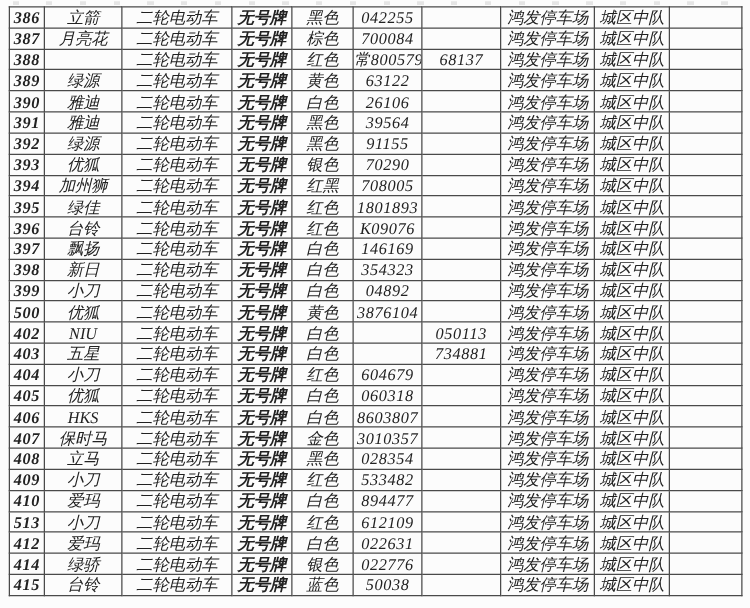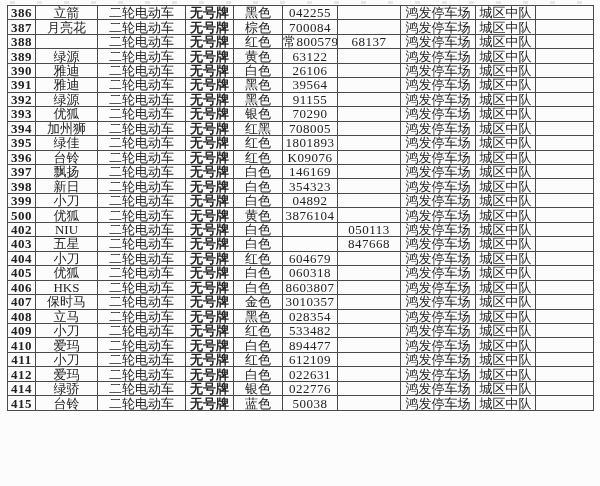--- a/index.html
+++ b/index.html
@@ -14,21 +14,21 @@
     position:absolute;left:10px;top:1px;width:580px;height:3px;
     background:repeating-linear-gradient(90deg,#c9c9c9 0 5px,transparent 5px 27px);
     opacity:.45;
   }
   .sheet{
     position:absolute;left:7px;top:5px;
   }
   table.vtable{
     border-collapse:collapse;
     table-layout:fixed;
-    width:586px;height:406px;
+    width:586px;height:472px;font-style:italic;
   }
   table.vtable td{
     border:1px solid #4a4a4a;
     padding:0;
     text-align:center;
     vertical-align:middle;
     font-size:13px;
     line-height:1;
     color:#222;
     white-space:nowrap;
@@ -264,21 +264,21 @@
     <td class="c-unit">城区中队</td>
     <td class="c-empty"></td>
   </tr>
         <tr>
     <td class="c-no">403</td>
     <td class="c-brand">五星</td>
     <td class="c-type">二轮电动车</td>
     <td class="c-plate">无号牌</td>
     <td class="c-color">白色</td>
     <td class="c-num1"></td>
-    <td class="c-num2">847668</td>
+    <td class="c-num2">734881</td>
     <td class="c-lot">鸿发停车场</td>
     <td class="c-unit">城区中队</td>
     <td class="c-empty"></td>
   </tr>
         <tr>
     <td class="c-no">404</td>
     <td class="c-brand">小刀</td>
     <td class="c-type">二轮电动车</td>
     <td class="c-plate">无号牌</td>
     <td class="c-color">红色</td>
@@ -354,21 +354,21 @@
     <td class="c-type">二轮电动车</td>
     <td class="c-plate">无号牌</td>
     <td class="c-color">白色</td>
     <td class="c-num1">894477</td>
     <td class="c-num2"></td>
     <td class="c-lot">鸿发停车场</td>
     <td class="c-unit">城区中队</td>
     <td class="c-empty"></td>
   </tr>
         <tr>
-    <td class="c-no">411</td>
+    <td class="c-no">513</td>
     <td class="c-brand">小刀</td>
     <td class="c-type">二轮电动车</td>
     <td class="c-plate">无号牌</td>
     <td class="c-color">红色</td>
     <td class="c-num1">612109</td>
     <td class="c-num2"></td>
     <td class="c-lot">鸿发停车场</td>
     <td class="c-unit">城区中队</td>
     <td class="c-empty"></td>
   </tr>

